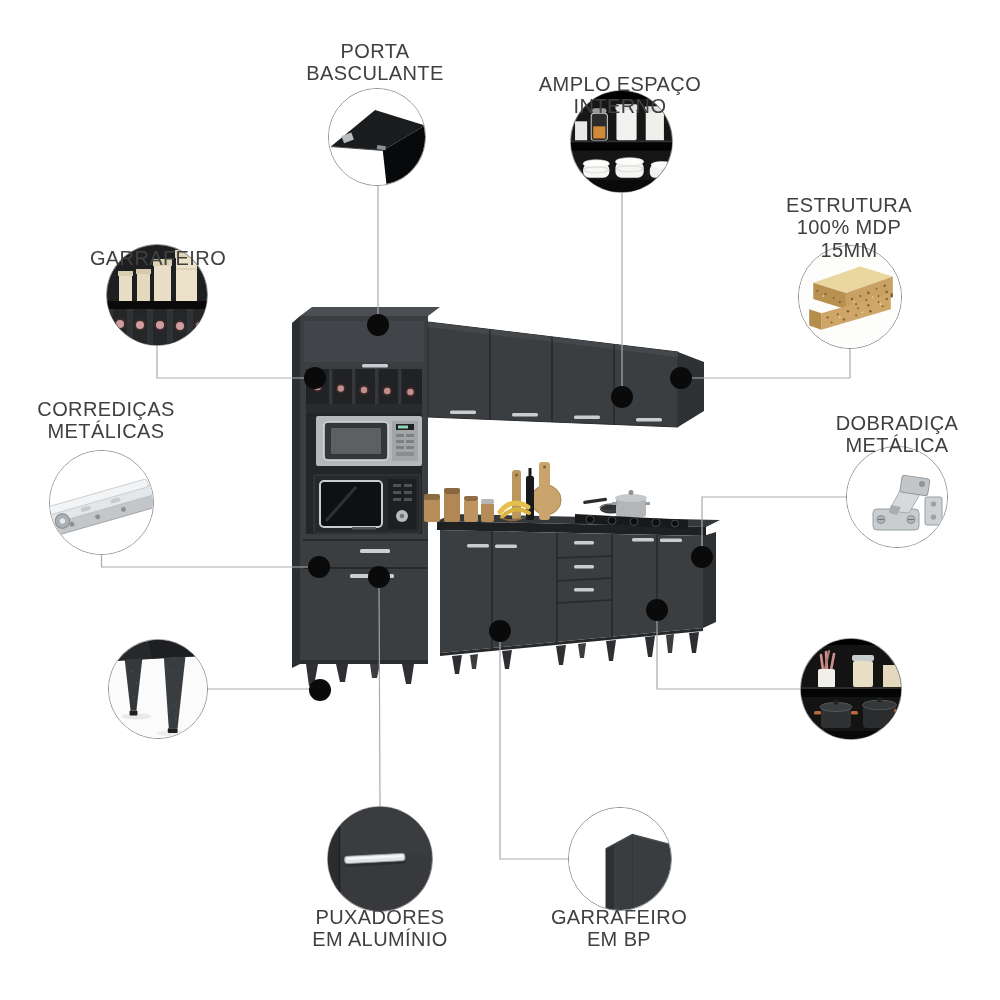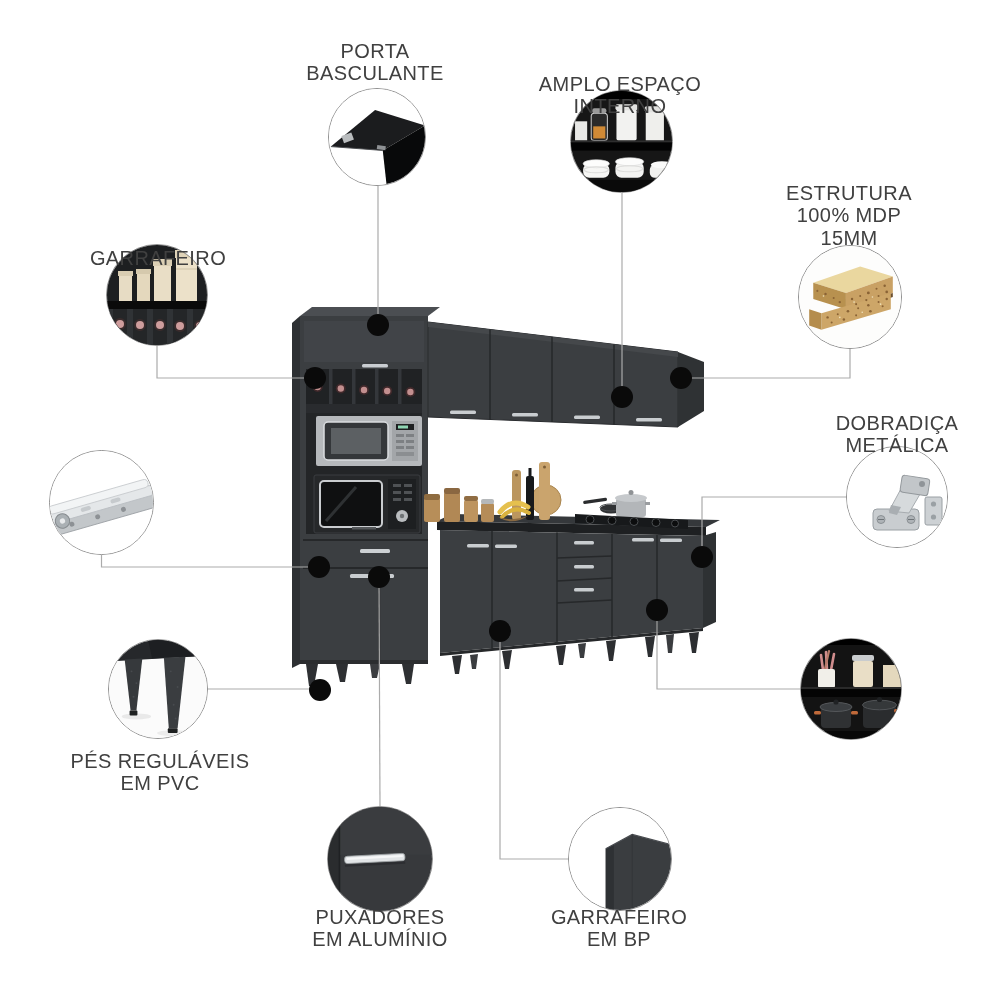--- a/index.html
+++ b/index.html
@@ -20,21 +20,21 @@
   .ph-corredicas{left:49px;top:450px;width:105px;height:105px;}
   .ph-dobradica{left:846px;top:446px;width:102px;height:102px;}
   .ph-pes{left:108px;top:639px;width:100px;height:100px;}
   .ph-prateleiras{left:800px;top:638px;width:102px;height:102px;}
   .ph-puxadores{left:327px;top:806px;width:106px;height:106px;}
   .ph-acabamento{left:568px;top:807px;width:104px;height:104px;}
   
   .lb-porta{left:375px;top:40px;}
   .lb-amplo{left:620px;top:40px;margin-top:33px;}
   .lb-garrafeiro{left:158px;top:211px;margin-top:36px;}
-  .lb-estrutura{left:849px;top:182px;}
+  .lb-estrutura{left:849px;top:194px;}
   .lb-corredicas{left:106px;top:398px;}
   .lb-dobradica{left:897px;top:412px;}
   .lb-pes{left:160px;top:750px;}
   .lb-prateleiras{left:851px;top:750px;}
   .lb-puxadores{left:380px;top:906px;text-align:center;}
   .lb-acabamento{left:619px;top:906px;}
 </style>
 </head>
 <body>
 
@@ -467,22 +467,22 @@
     </svg>
   </div>
 
   <div class="callout-label lb-porta">PORTA
 BASCULANTE</div>
   <div class="callout-label lb-amplo">AMPLO ESPAÇO
 INTERNO</div>
   <div class="callout-label lb-garrafeiro">GARRAFEIRO</div>
   <div class="callout-label lb-estrutura">ESTRUTURA
 100% MDP 15MM</div>
+  <div class="callout-label lb-corredicas">CORREDIÇAS
+METÁLICAS</div>
   <div class="callout-label lb-dobradica">DOBRADIÇA
 METÁLICA</div>
-  <div class="callout-label lb-pes">PÉS REGULÁVEIS
-EM PVC</div>
   <div class="callout-label lb-puxadores">PUXADORES
 EM ALUMÍNIO</div>
   <div class="callout-label lb-acabamento">GARRAFEIRO
 EM BP</div>
 
 </div>
 
 </body></html>

